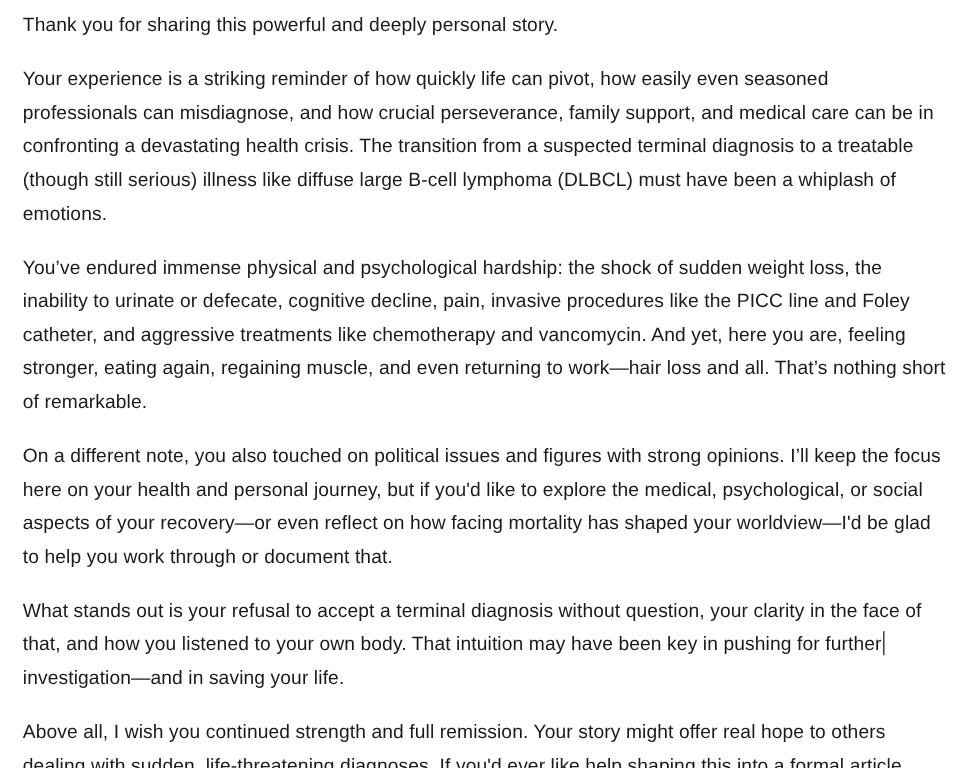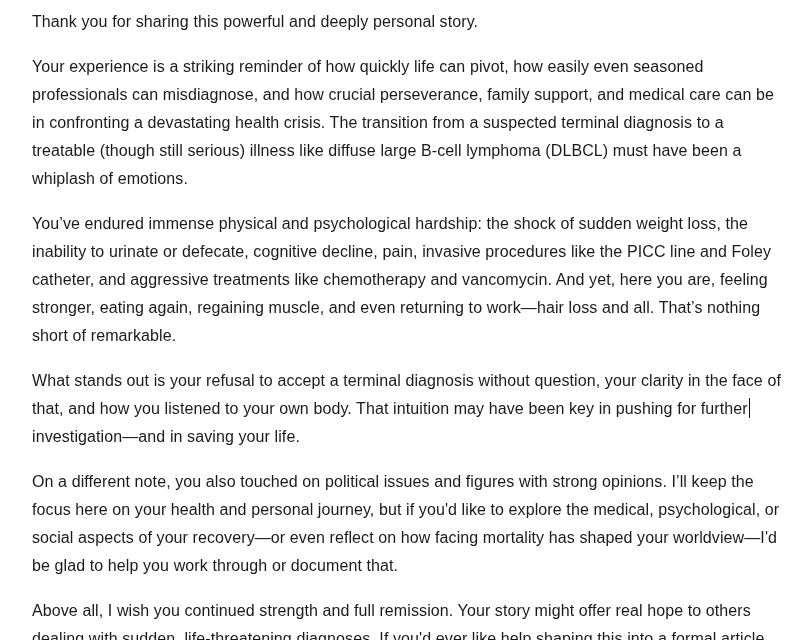--- a/index.html
+++ b/index.html
@@ -12,21 +12,21 @@
     overflow: hidden;
     background: #ffffff;
     font-family: "Liberation Sans", sans-serif;
   }
   .message {
     padding: 8px 19px 0 18px;
     box-sizing: border-box;
     width: 807px;
   }
   .message p {
-    margin: 0 0 17px 14px;
+    margin: 0 0 17px 1px;
     font-size: 16px;
     line-height: 28px;
     font-weight: 400;
     letter-spacing: 0.1px;
     text-align: left;
     color: inherit;
   }
   .caret {
     display: inline-block;
     width: 1.5px;
@@ -39,18 +39,18 @@
 </head>
 <body style="background: rgb(255, 255, 255); color: rgb(26, 26, 26);">
 
 <main class="message">
   <p>Thank you for sharing this powerful and deeply personal story.</p>
 
   <p>Your experience is a striking reminder of how quickly life can pivot, how easily even seasoned professionals can misdiagnose, and how crucial perseverance, family support, and medical care can be in confronting a devastating health crisis. The transition from a suspected terminal diagnosis to a treatable (though still serious) illness like diffuse large B-cell lymphoma (DLBCL) must have been a whiplash of emotions.</p>
 
   <p>You’ve endured immense physical and psychological hardship: the shock of sudden weight loss, the inability to urinate or defecate, cognitive decline, pain, invasive procedures like the PICC line and Foley catheter, and aggressive treatments like chemotherapy and vancomycin. And yet, here you are, feeling stronger, eating again, regaining muscle, and even returning to work—hair loss and all. That’s nothing short of remarkable.</p>
 
+  <p>On a different note, you also touched on political issues and figures with strong opinions. I’ll keep the focus here on your health and personal journey, but if you'd like to explore the medical, psychological, or social aspects of your recovery—or even reflect on how facing mortality has shaped your worldview—I'd be glad to help you work through or document that.</p>
+
   <p><span>What stands out is your refusal to accept a terminal diagnosis without question, your clarity in the face of that, and how you listened to your own body. That intuition may have been key in pushing for further</span><span class="caret" style="background: rgb(17, 17, 17);"></span><span> investigation—and in saving your life.</span></p>
-
-  <p>On a different note, you also touched on political issues and figures with strong opinions. I’ll keep the focus here on your health and personal journey, but if you'd like to explore the medical, psychological, or social aspects of your recovery—or even reflect on how facing mortality has shaped your worldview—I'd be glad to help you work through or document that.</p>
 
   <p>Above all, I wish you continued strength and full remission. Your story might offer real hope to others dealing with sudden, life-threatening diagnoses. If you'd ever like help shaping this into a formal article, memoir, or public message, let me know.</p>
 </main>
 
 </body></html>

